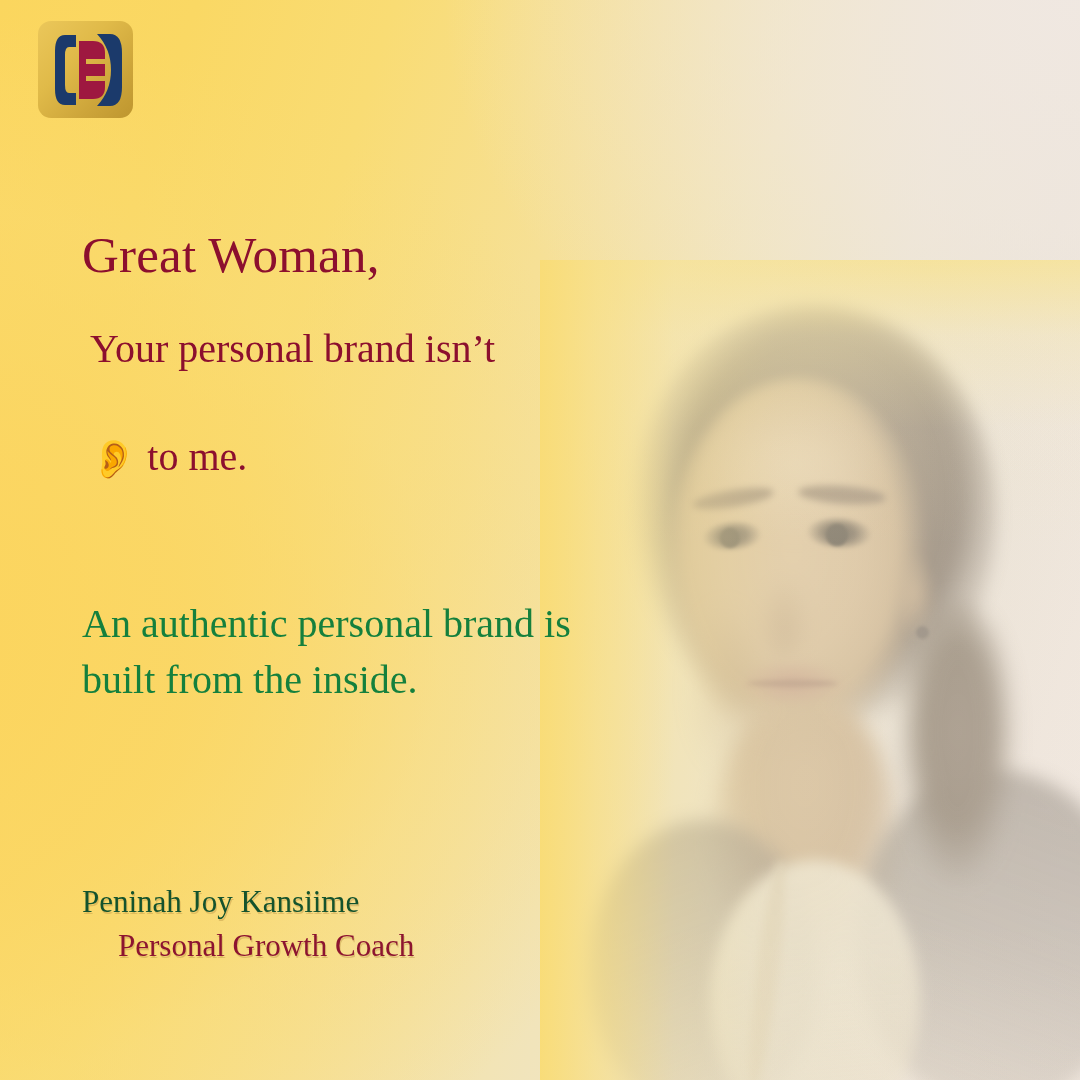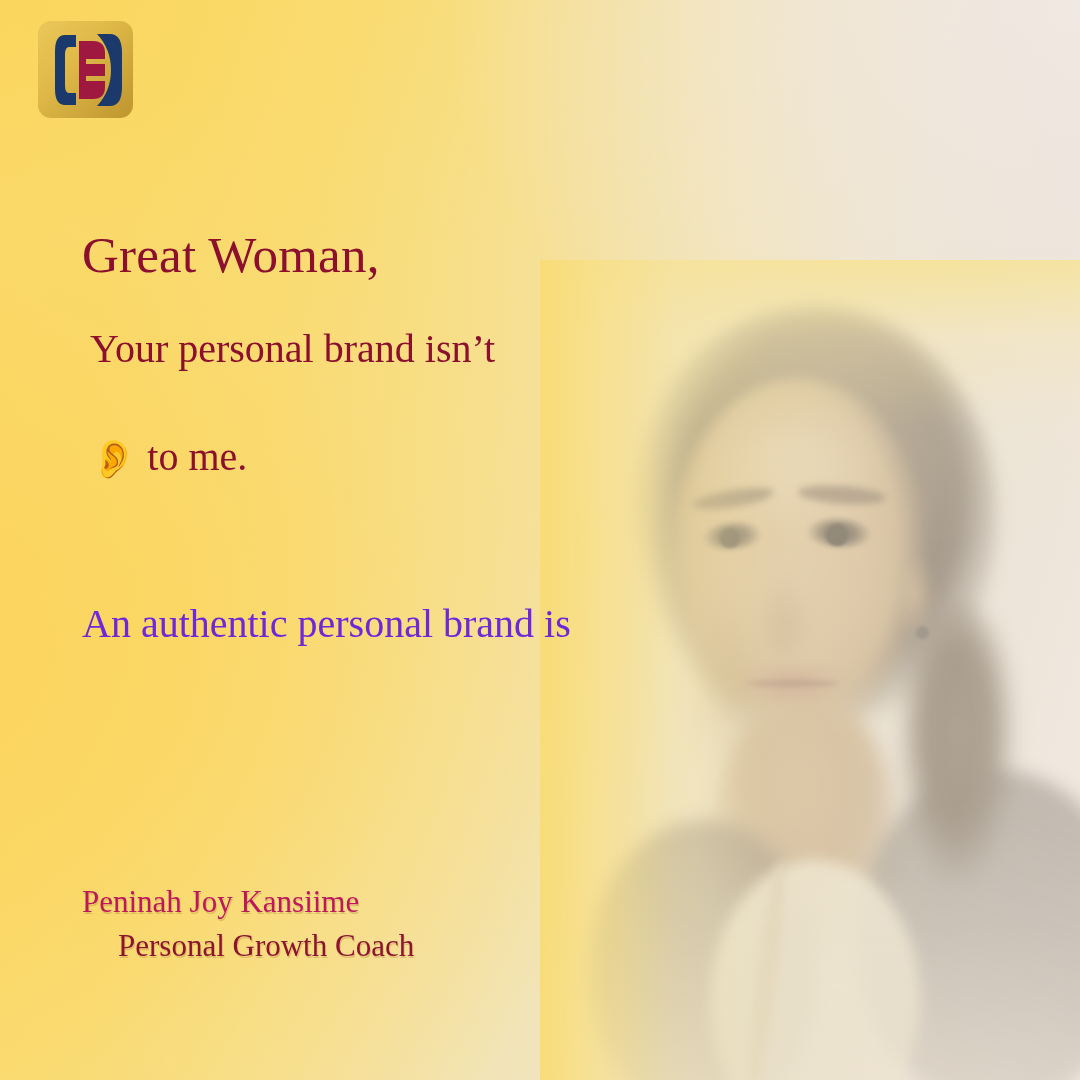--- a/index.html
+++ b/index.html
@@ -319,32 +319,32 @@
     vertical-align: -2px;
   }
 
   .support {
     position: absolute;
     top: 596px;
     left: 0;
     width: 600px;
     font-size: 40px;
     line-height: 56px;
-    color: #6d28d9;
+    color: #15803d;
   }
 
   .signature {
     position: absolute;
     top: 880px;
     left: 0;
   }
   .sig-name {
     font-size: 31px;
     line-height: 44px;
-    color: #be185d;
+    color: #14532d;
     text-shadow: 1px 2px 0 rgba(190,150,70,0.45);
   }
   .sig-role {
     font-size: 31px;
     line-height: 44px;
     color: #8C1430;
     text-shadow: 1px 2px 0 rgba(190,150,70,0.45);
     margin-left: 36px;
   }
 </style>
@@ -413,20 +413,21 @@
     <div class="headline">Great Woman,</div>
 
     <div class="lead">
       <span>Your personal brand isn’t</span><br>
       <br>
       <span class="ear-icon">👂</span><span>to me.</span>
     </div>
 
     <div class="support">
       <span>An authentic personal brand is</span><br>
+      <span>built from the inside.</span>
     </div>
 
     <div class="signature">
       <div class="sig-name">Peninah Joy Kansiime</div>
       <div class="sig-role">Personal Growth Coach</div>
     </div>
 
   </div>
 
 </div>

